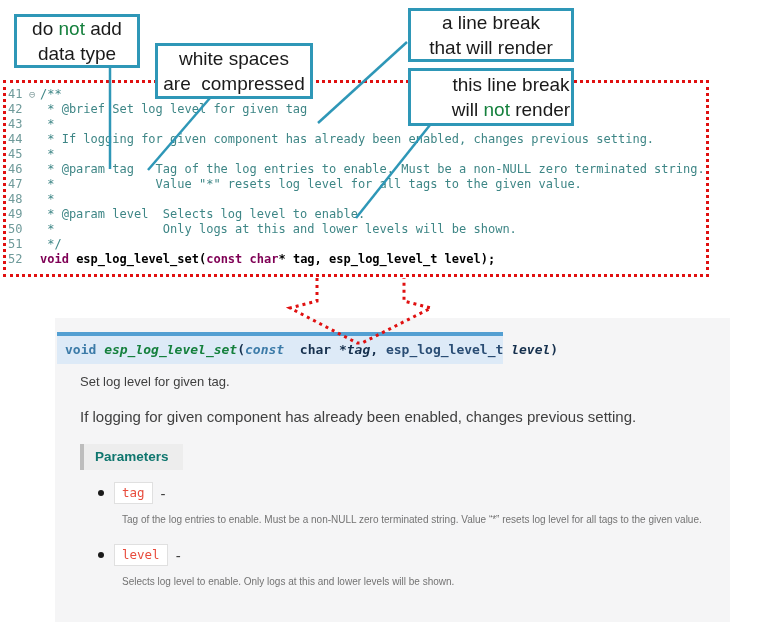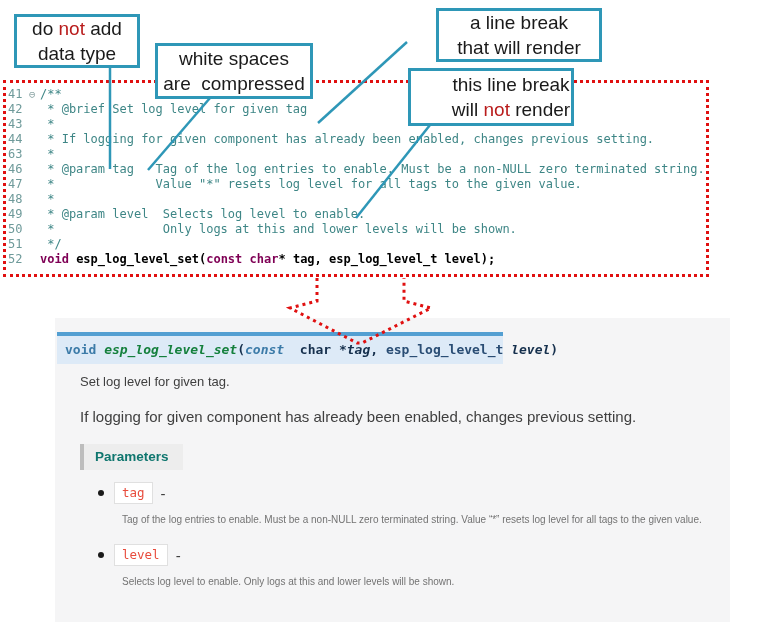--- a/index.html
+++ b/index.html
@@ -7,24 +7,24 @@
   .page{position:relative;width:767px;height:637px;background:#fff;overflow:hidden;}
 
   
   .callout{
     position:absolute;box-sizing:border-box;background:#fff;
     border:3px solid #2E97B7;z-index:3;
     display:flex;flex-direction:column;justify-content:center;align-items:center;
     font-size:19px;color:#1a1a1a;text-align:center;line-height:25px;
   }
   .co-line{white-space:pre;}
-  .co-line .red{color:#b91c1c;}
+  .co-line .red{color:#15803d;}
   #box1{left:14px;top:14px;width:126px;height:54px;}
   #box2{left:155px;top:43px;width:158px;height:56px;}
-  #box3{left:408px;top:8px;width:166px;height:54px;margin-left:28px;}
+  #box3{left:408px;top:8px;width:166px;height:54px;}
   #box4{left:408px;top:68px;width:166px;height:58px;padding-left:40px;}
 
   
   .code-outline{
     position:absolute;left:3px;top:80px;width:706px;height:197px;
     box-sizing:border-box;border:3px dotted #E01010;z-index:1;background:transparent;
   }
   #code-lines{position:absolute;left:3px;top:80px;width:706px;z-index:1;padding-top:7px;}
   .code-row{position:relative;height:15px;font-family:"DejaVu Sans Mono",monospace;font-size:12px;line-height:15px;}
   .lnum{position:absolute;left:5px;width:20px;color:#6E9A9A;}
@@ -89,21 +89,21 @@
       </div>
       <div class="code-row">
         <span class="lnum">43</span>
         <span class="ctext"><span class="c-comment"> *</span></span>
       </div>
       <div class="code-row">
         <span class="lnum">44</span>
         <span class="ctext"><span class="c-comment"> * If logging for given component has already been enabled, changes previous setting.</span></span>
       </div>
       <div class="code-row">
-        <span class="lnum">63</span>
+        <span class="lnum">45</span>
         <span class="ctext"><span class="c-comment"> *</span></span>
       </div>
       <div class="code-row">
         <span class="lnum">46</span>
         <span class="ctext"><span class="c-comment"> * @param tag   Tag of the log entries to enable. Must be a non-NULL zero terminated string.</span></span>
       </div>
       <div class="code-row">
         <span class="lnum">47</span>
         <span class="ctext"><span class="c-comment"> *              Value "*" resets log level for all tags to the given value.</span></span>
       </div>

